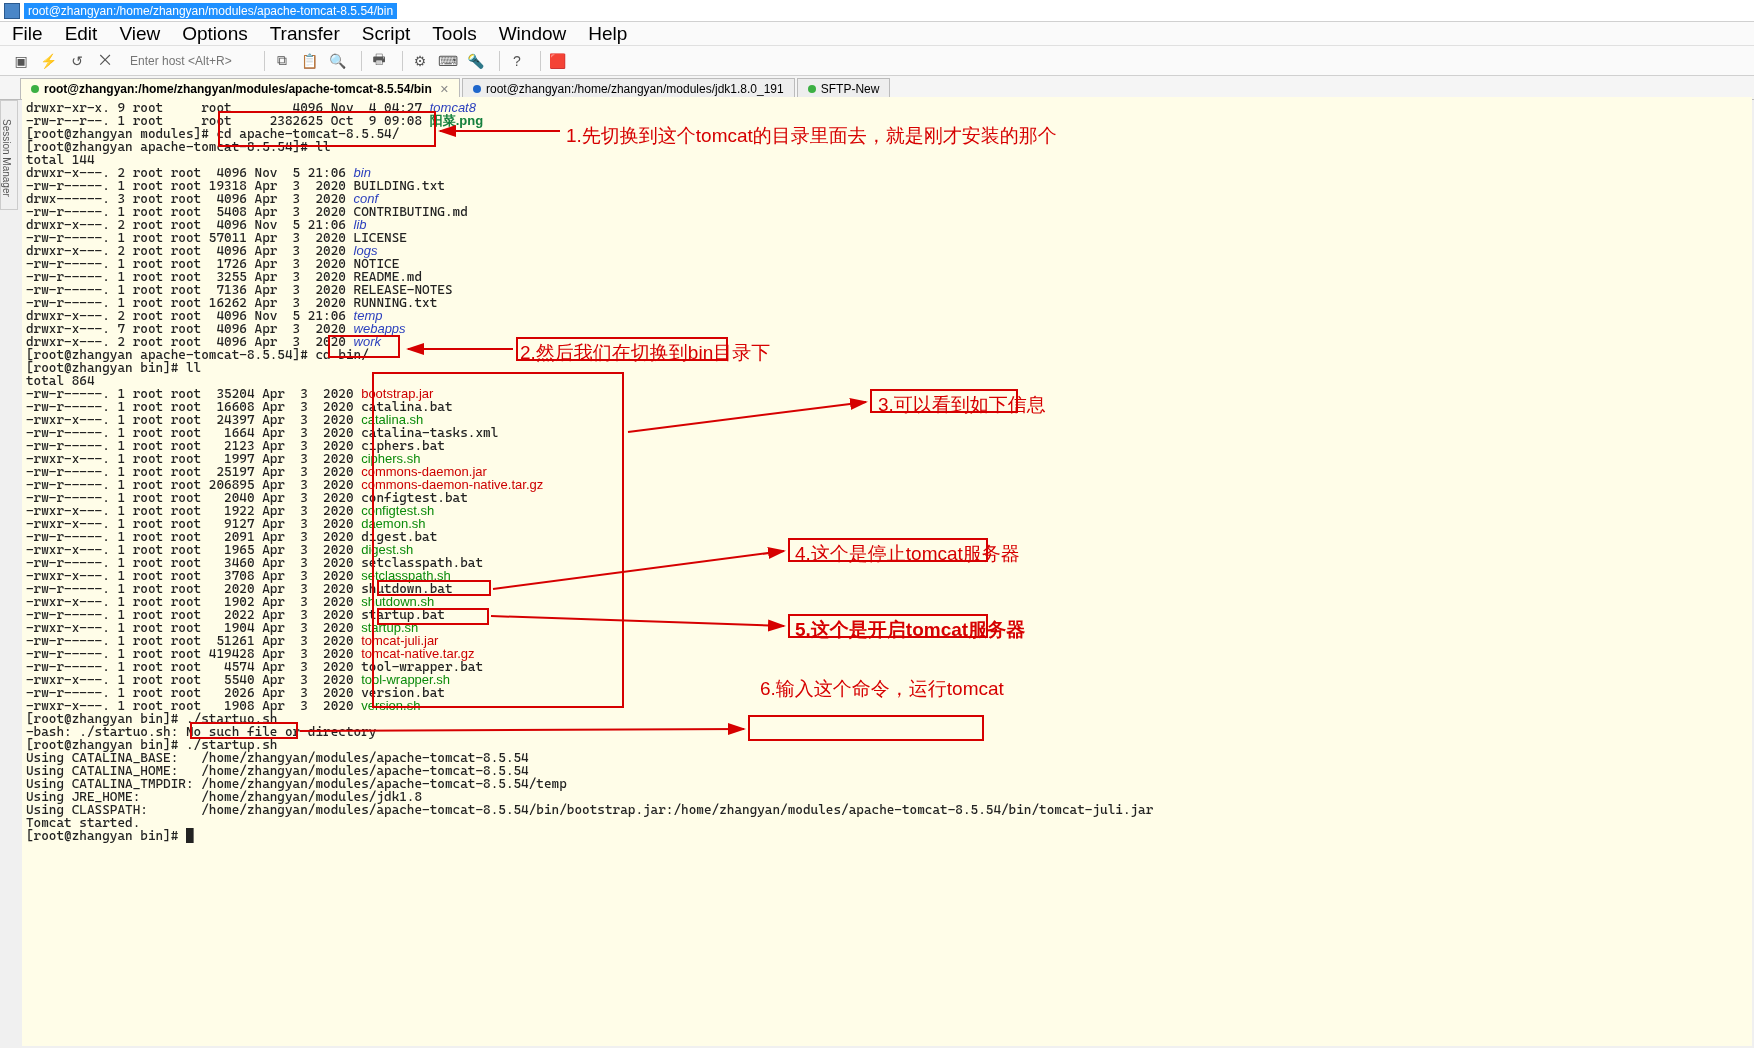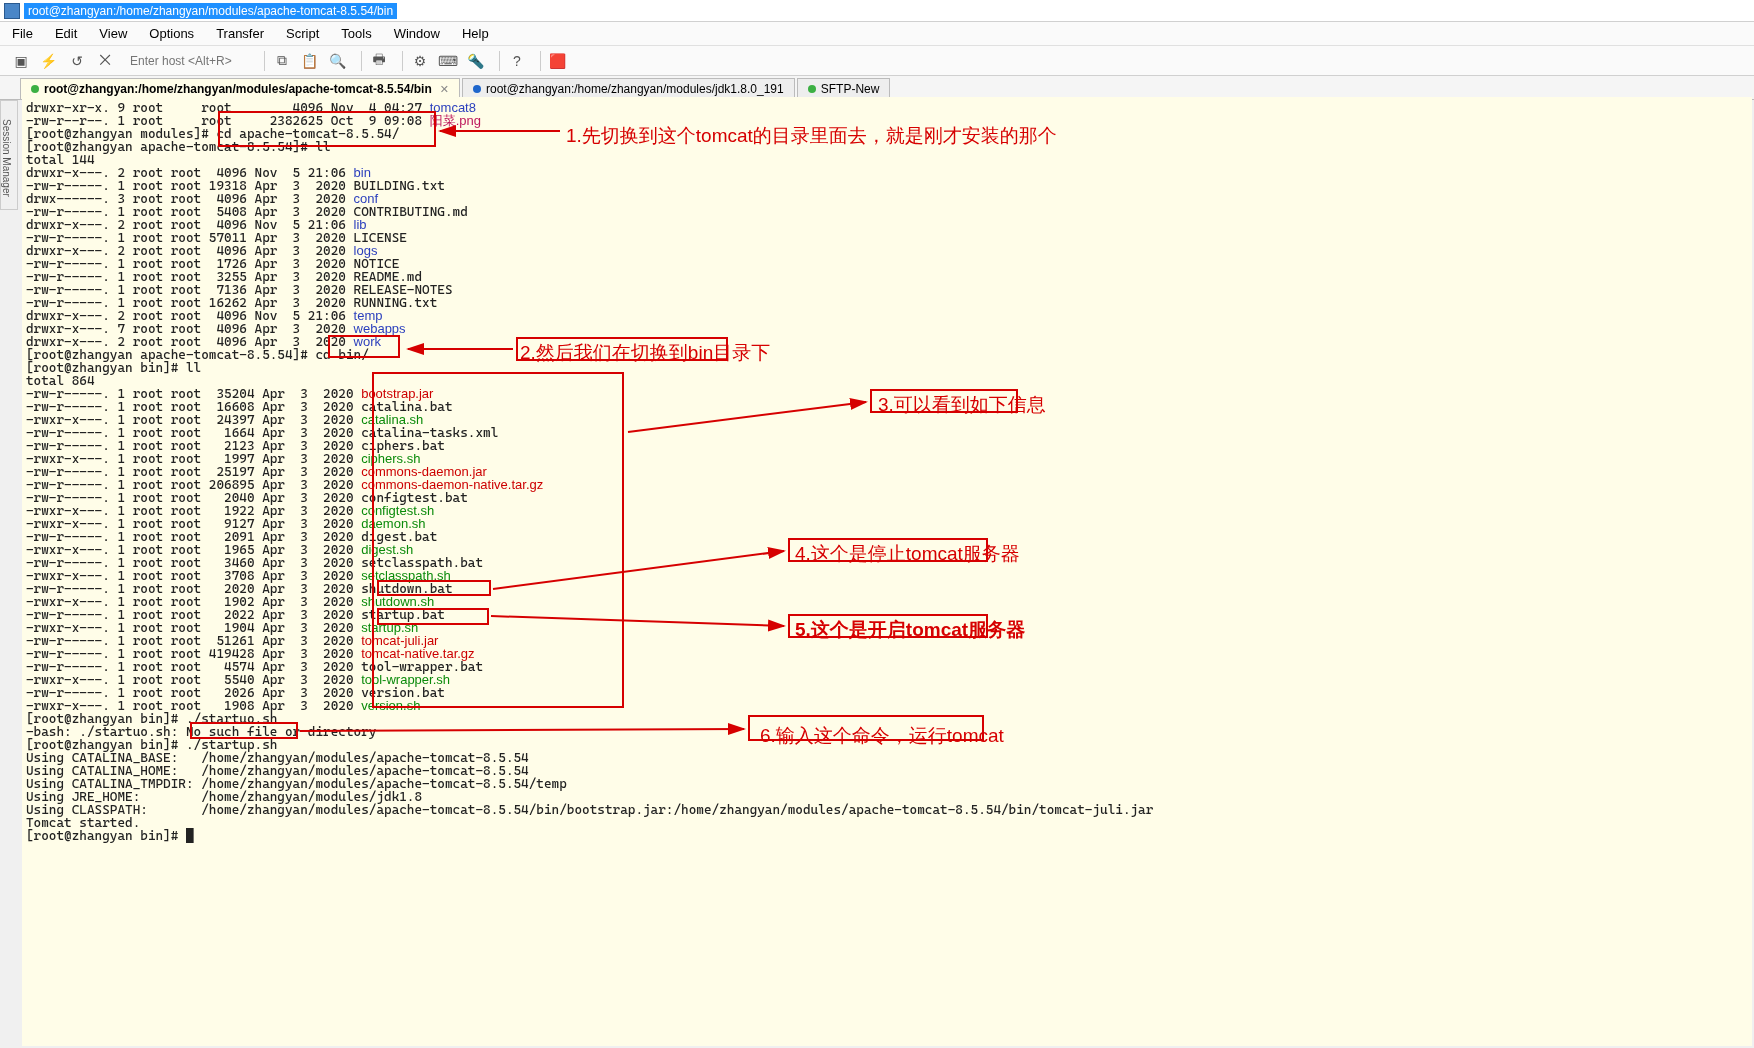--- a/index.html
+++ b/index.html
@@ -4,21 +4,21 @@
 <style>
 * { margin:0; padding:0; box-sizing:border-box; font-family:"Segoe UI",Tahoma,sans-serif; }
 body { background:#f0f0f0; width:1754px; height:1048px; overflow:hidden; position:relative; }
 
 
 .titlebar { height:22px; background:#fff; display:flex; align-items:center; font-size:12px; border-bottom:1px solid #d0d0d0;}
 .titlebar .appicon { width:16px; height:16px; margin:0 4px; display:inline-block; background:#4a86c7; border:1px solid #2a5a90;}
 .titlebar .title-text { background:#1e90ff; color:#fff; padding:1px 4px; }
 
 
-.menubar { height:24px; background:#fafafa; display:flex; align-items:center; border-bottom:1px solid #e0e0e0; padding-left:12px; font-size:13px;}
+.menubar { height:24px; background:#fafafa; display:flex; align-items:center; border-bottom:1px solid #e0e0e0; padding-left:12px; font-size:19px;}
 .menubar span { margin-right:22px; cursor:default;}
 
 
 .toolbar { height:30px; background:#fafafa; display:flex; align-items:center; border-bottom:1px solid #d0d0d0; padding-left:10px; font-size:12px;}
 .toolbar .tbtn { width:22px; height:22px; margin-right:6px; display:flex; align-items:center; justify-content:center; border:1px solid transparent; font-size:14px; color:#555;}
 .toolbar .hostbox { width:120px; color:#701a75; margin:0 8px; border:none; background:transparent; font-size:12px;}
 .toolbar .sep { width:1px; height:20px; background:#ccc; margin:0 6px;}
 
 
 .tabstrip { height:24px; background:#f5f5f5; display:flex; align-items:flex-end; border-bottom:1px solid #bbb; padding-left:20px; font-size:12px;}
@@ -27,24 +27,24 @@
 .tab .dot { width:8px; height:8px; border-radius:50%; margin-right:5px; display:inline-block;}
 .tab .dot.green{background:#3cb043;}
 .tab .dot.blue{background:#1e66cc;}
 .tab .close-x{margin-left:8px; color:#888; font-size:11px;}
 
 
 .sidelabel { position:absolute; left:0; top:100px; width:18px; height:110px; background:#f0f0f0; border:1px solid #ccc; font-size:10px; writing-mode:vertical-lr; text-align:center; padding-top:6px; color:#555;}
 
 
 .terminal { position:absolute; left:22px; top:97px; right:2px; bottom:2px; background:#fffde8; font-family:"Cascadia Mono","Consolas",monospace; font-size:13px; line-height:13px; white-space:pre; color:#222; padding:4px 0 0 4px; overflow:hidden;}
-.terminal .d-blue{color:#2b3fbd;}
+.terminal .d-blue{color:#2b3fbd;font-style:italic;}
 .terminal .d-red{color:#cc0000;}
 .terminal .d-green{color:#0a8a0a;}
-.terminal .d-pink{color:#be185d;}
+.terminal .d-pink{color:#15803d;font-weight:bold;}
 
 
 .annot { position:absolute; border:2px solid #d60000; pointer-events:none;}
 .annot-label { position:absolute; color:#d60000; font-size:19px; font-family:"Microsoft YaHei",sans-serif; white-space:nowrap; }
 
 svg.arrows { position:absolute; left:0; top:0; pointer-events:none; }
 </style>
 </head>
 <body>
 
@@ -173,21 +173,21 @@
 <div class="annot" style="left:870px; top:389px; width:148px; height:24px;"></div>
 <div class="annot" style="left:788px; top:538px; width:200px; height:24px;"></div>
 <div class="annot" style="left:788px; top:614px; width:200px; height:24px;"></div>
 <div class="annot" style="left:748px; top:715px; width:236px; height:26px;"></div>
 
 <div class="annot-label" style="left:566px; top:123px;">1.先切换到这个tomcat的目录里面去，就是刚才安装的那个</div>
 <div class="annot-label" style="left:520px; top:340px;">2.然后我们在切换到bin目录下</div>
 <div class="annot-label" style="left:878px; top:392px;">3.可以看到如下信息</div>
 <div class="annot-label" style="left:795px; top:541px;">4.这个是停止tomcat服务器</div>
 <div class="annot-label" style="left:795px; top:617px;font-weight:bold;">5.这个是开启tomcat服务器</div>
-<div class="annot-label" style="left:760px; top:723px;">6.输入这个命令，运行tomcat</div>
+<div class="annot-label" style="left:760px; top:676px;">6.输入这个命令，运行tomcat</div>
 
 <svg class="arrows" width="1754" height="1048">
   <defs>
       <marker id="ah" markerWidth="10" markerHeight="10" refX="8" refY="3" orient="auto">
         <path d="M0,0 L9,3 L0,6 Z" fill="#d60000"></path>
       </marker>
     </defs>
   <line x1="560" y1="131" x2="440" y2="131" stroke="#d60000" stroke-width="2" marker-end="url(#ah)"></line>
   <line x1="513" y1="349" x2="408" y2="349" stroke="#d60000" stroke-width="2" marker-end="url(#ah)"></line>
   <line x1="628" y1="432" x2="866" y2="402" stroke="#d60000" stroke-width="2" marker-end="url(#ah)"></line>

